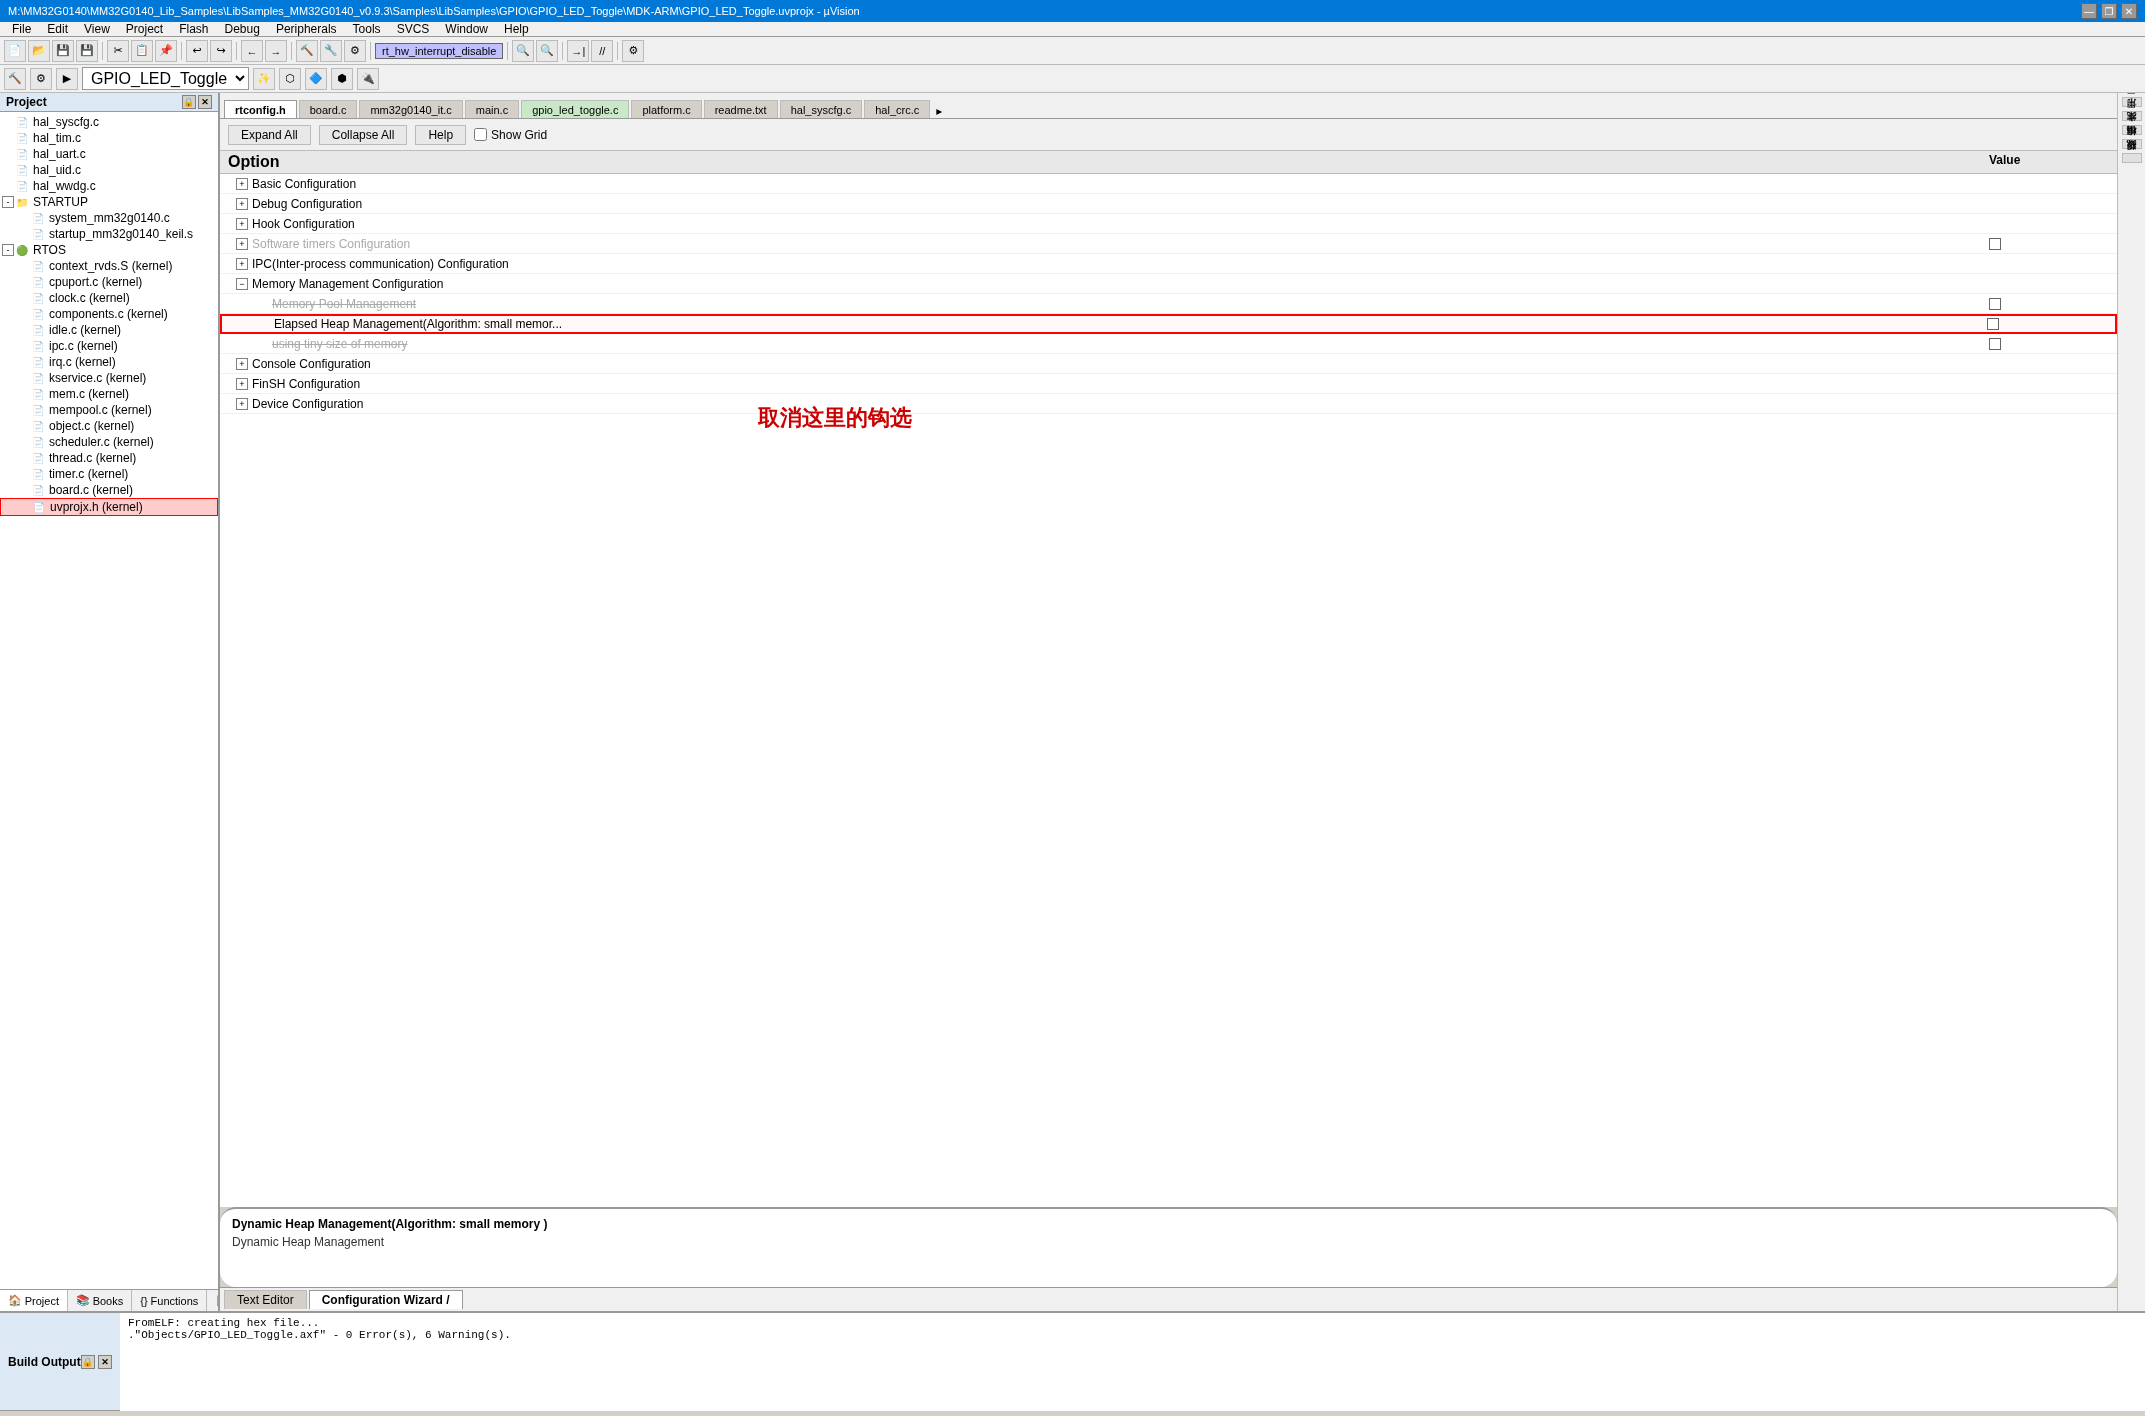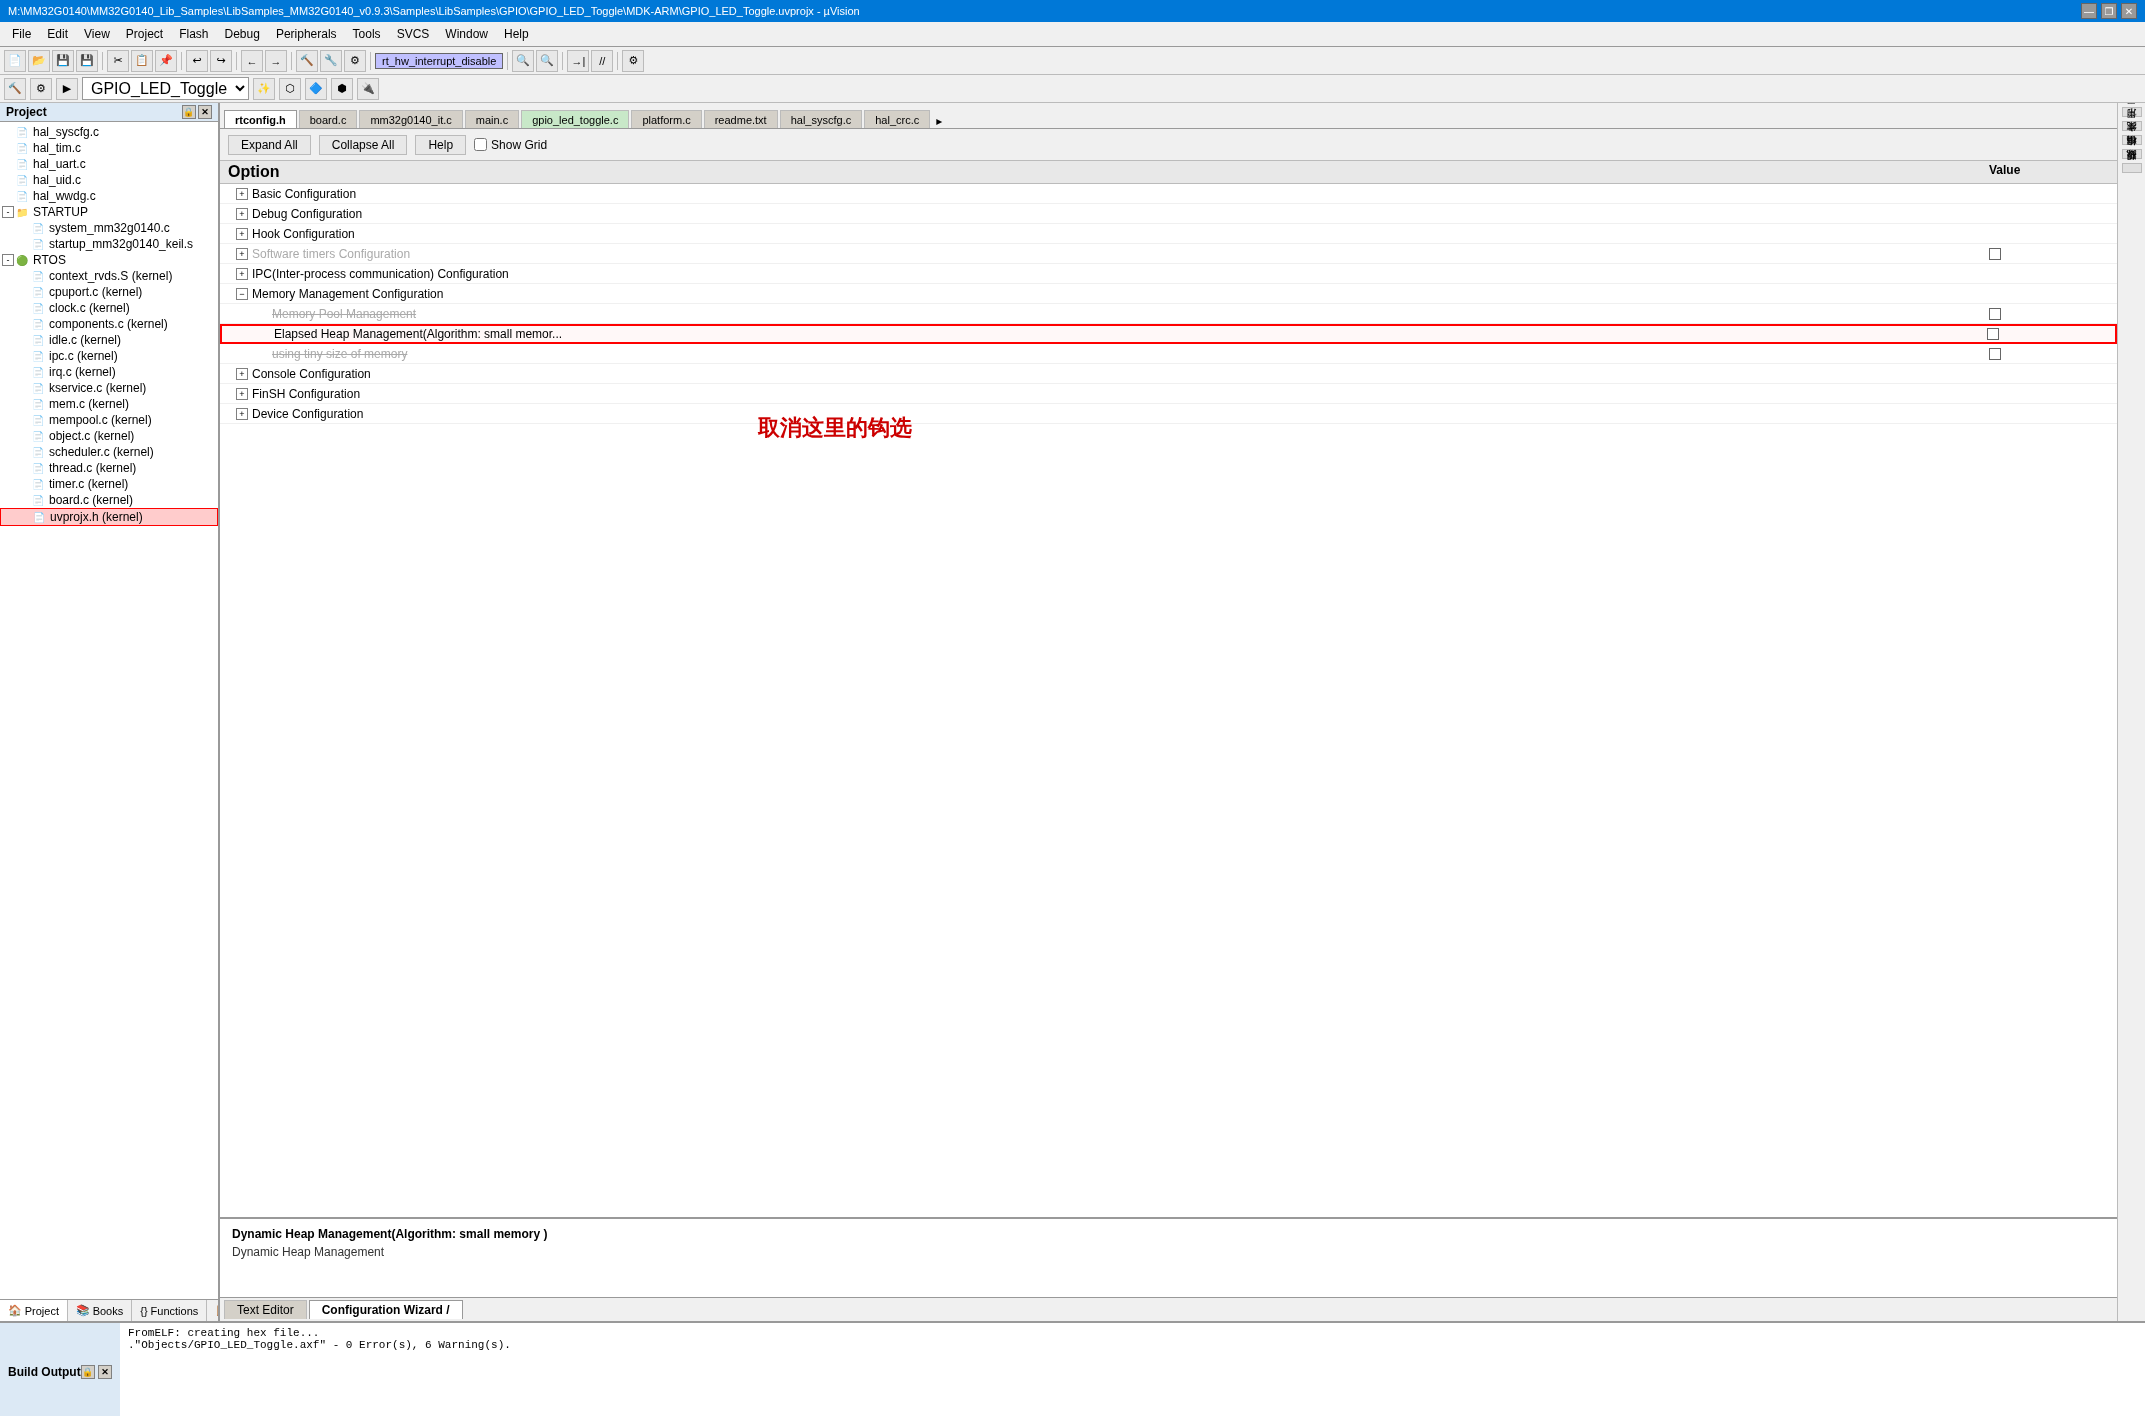--- a/index.html
+++ b/index.html
@@ -22,21 +22,21 @@
       background: #999;
       display: inline-flex; align-items: center; justify-content: center;
       cursor: pointer; font-size: 10px; color: white;
       border: 1px solid #666;
     }
 
     
     #menu-bar {
       background: #f0f0f0;
       border-bottom: 1px solid #999;
-      height: 25px;
+      height: 15px;
       display: flex;
       align-items: center;
       padding: 0 4px;
     }
     .menu-item {
       padding: 2px 8px;
       cursor: pointer;
       font-size: 12px;
     }
 
@@ -252,20 +252,21 @@
       font-family: 'SimHei', 'Microsoft YaHei', sans-serif;
       pointer-events: none;
     }
 
     
     #description-panel {
       border-top: 2px solid #999;
       background: white;
       min-height: 80px;
       padding: 8px 12px;
+      border-radius: 16px;
     }
     .desc-title { font-weight: bold; font-size: 12px; margin-bottom: 4px; }
     .desc-text { font-size: 12px; color: #333; }
 
     
     #editor-tabs-bar {
       background: #f0f0f0;
       border-top: 1px solid #999;
       display: flex;
       align-items: center;

